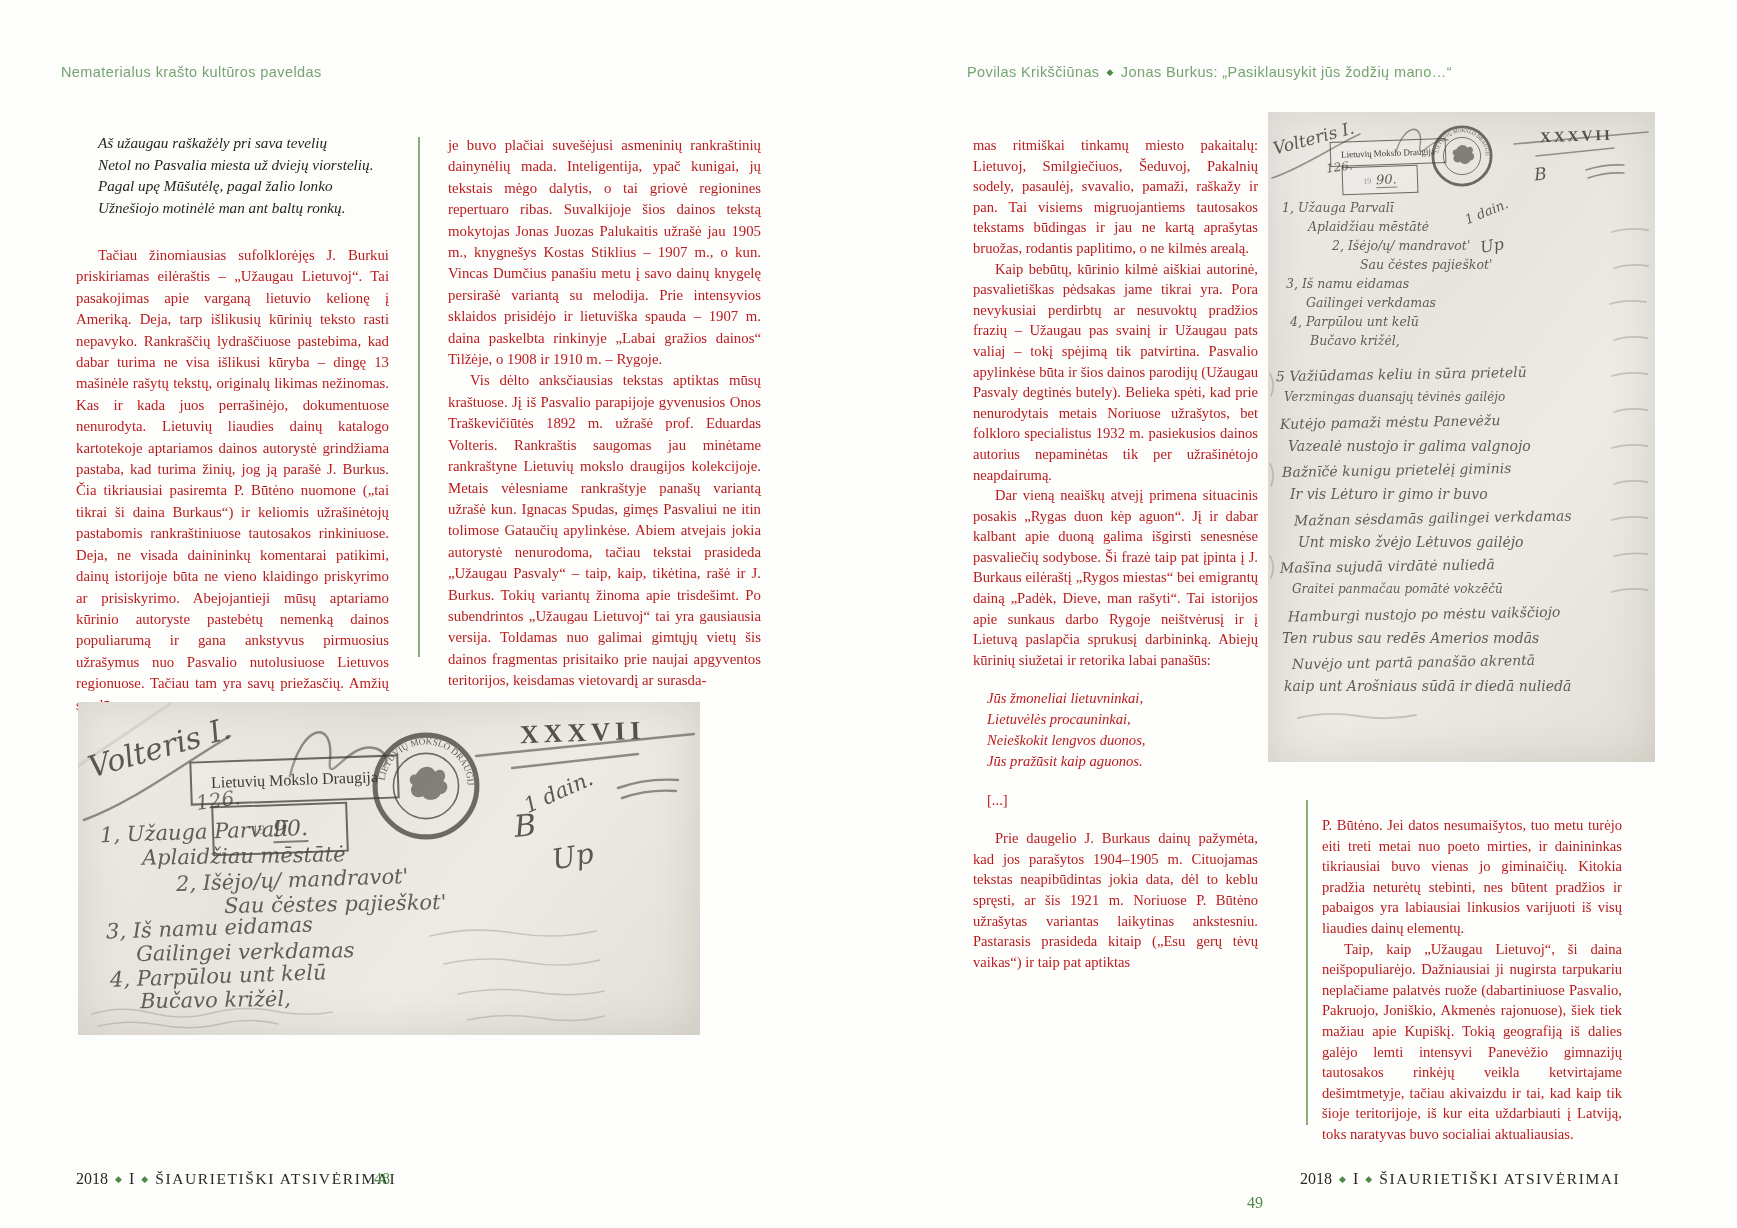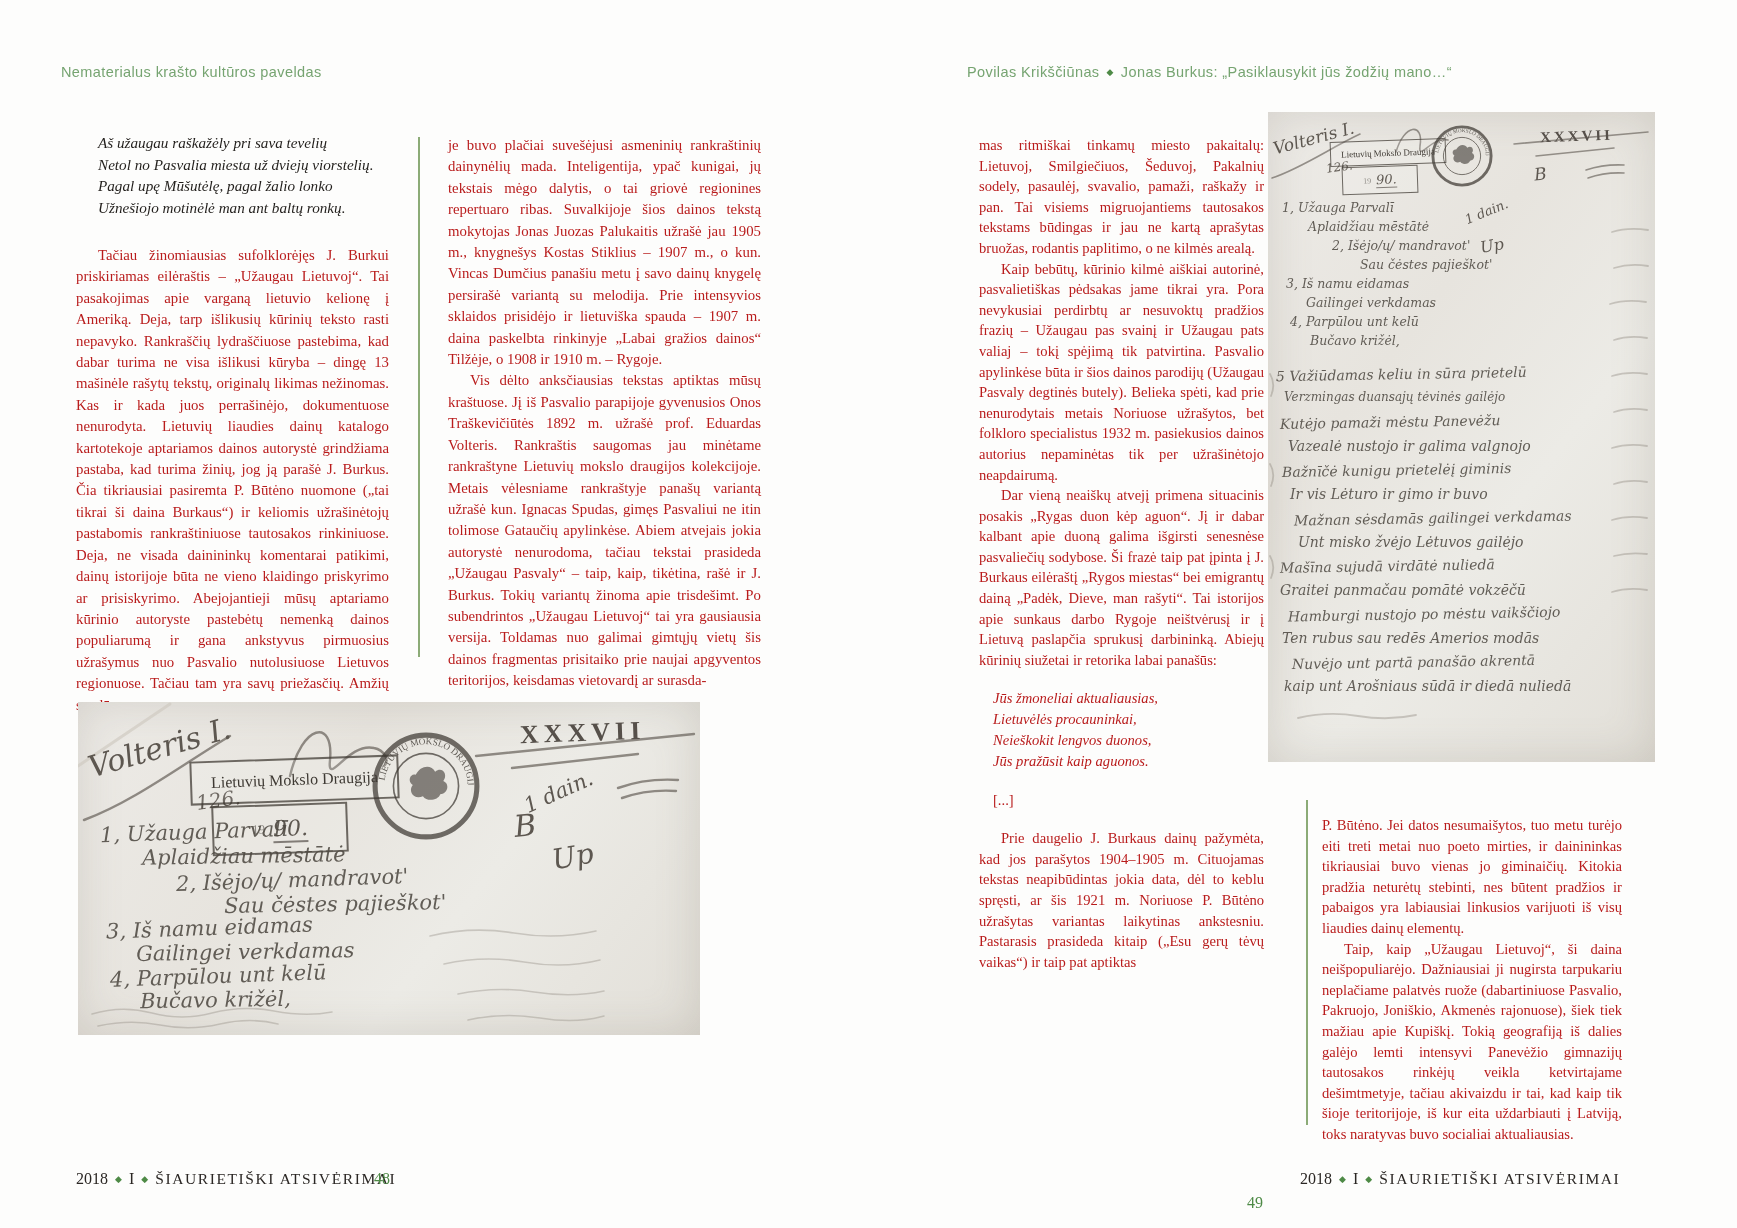--- a/index.html
+++ b/index.html
@@ -121,26 +121,26 @@
 
   <div class="footer" style="left:76px;">
     <span>2018</span><span class="diamond">◆</span><span>I</span><span class="diamond">◆</span><span class="journal">ŠIAURIETIŠKI ATSIVĖRIMAI</span>
   </div>
   <div class="pagenum" style="left:374px;">48</div>
 
   <div class="running-head" style="left:967px;">
     <span>Povilas Krikščiūnas</span><span class="head-sep">◆</span><span>Jonas Burkus: „Pasiklausykit jūs žodžių mano…“</span>
   </div>
 
-  <div class="bodycol" style="left:973px;top:135px;width:285px;font-size:14.6px;line-height:20.6px;margin-left:6px;">
+  <div class="bodycol" style="left:973px;top:135px;width:285px;font-size:14.6px;line-height:20.6px;">
     <p>mas ritmiškai tinkamų miesto pakaitalų: Lietuvoj, Smilgiečiuos, Šeduvoj, Pakalnių sodely, pasaulėj, svavalio, pamaži, raškažy ir pan. Tai visiems migruojantiems tautosakos tekstams būdingas ir jau ne kartą aprašytas bruožas, rodantis paplitimo, o ne kilmės arealą.</p>
     <p class="indent">Kaip bebūtų, kūrinio kilmė aiškiai autorinė, pasvalietiškas pėdsakas jame tikrai yra. Pora nevykusiai perdirbtų ar nesuvoktų pradžios frazių – Užaugau pas svainį ir Užaugau pats valiaj – tokį spėjimą tik patvirtina. Pasvalio apylinkėse būta ir šios dainos parodijų (Užaugau Pasvaly degtinės butely). Belieka spėti, kad prie nenurodytais metais Noriuose užrašytos, bet folkloro specialistus 1932 m. pasiekusios dainos autorius nepaminėtas tik per užrašinėtojo neapdairumą.</p>
     <p class="indent">Dar vieną neaiškų atvejį primena situacinis posakis „Rygas duon kėp aguon“. Jį ir dabar kalbant apie duoną galima išgirsti senesnėse pasvaliečių sodybose. Ši frazė taip pat įpinta į J. Burkaus eilėraštį „Rygos miestas“ bei emigrantų dainą „Padėk, Dieve, man rašyti“. Tai istorijos apie sunkaus darbo Rygoje neištvėrusį ir į Lietuvą paslapčia sprukusį darbininką. Abiejų kūrinių siužetai ir retorika labai panašūs:</p>
     <div class="quatrain">
-      <div>Jūs žmoneliai aktualiausias,</div>
+      <div>Jūs žmoneliai lietuvninkai,</div>
       <div>Lietuvėlės procauninkai,</div>
       <div>Neieškokit lengvos duonos,</div>
       <div>Jūs pražūsit kaip aguonos.</div>
     </div>
     <div class="ellipsis-line">[...]</div>
     <p class="indent" style="margin-top:18px;">Prie daugelio J. Burkaus dainų pažymėta, kad jos parašytos 1904–1905 m. Cituojamas tekstas neapibūdintas jokia data, dėl to keblu spręsti, ar šis 1921 m. Noriuose P. Būtėno užrašytas variantas laikytinas ankstesniu. Pastarasis prasideda kitaip („Esu gerų tėvų vaikas“) ir taip pat aptiktas</p>
   </div>
 
   <div class="scan" style="left:1268px;top:112px;width:387px;height:650px;">
     <svg class="flourish" width="387" height="650" viewBox="0 0 387 650">
@@ -212,21 +212,21 @@
 
     <span class="hw" style="left:8px;top:254px;font-size:14px;transform:rotate(-1deg);">5 Važiūdamas keliu in sūra prietelū</span>
     <span class="hw" style="left:16px;top:278px;font-size:12px;">Verzmingas duansajų tėvinės gailėjo</span>
     <span class="hw" style="left:12px;top:302px;font-size:14px;transform:rotate(-1deg);">Kutėjo pamaži mėstu Panevėžu</span>
     <span class="hw" style="left:20px;top:326px;font-size:14px;">Vazealė nustojo ir galima valgnojo</span>
     <span class="hw" style="left:14px;top:350px;font-size:14px;transform:rotate(-1deg);">Bažnīčė kunigu prietelėį giminis</span>
     <span class="hw" style="left:22px;top:374px;font-size:14px;">Ir vis Lėturo ir gimo ir buvo</span>
     <span class="hw" style="left:26px;top:398px;font-size:14px;transform:rotate(-1deg);">Mažnan sėsdamās gailingei verkdamas</span>
     <span class="hw" style="left:18px;top:422px;font-size:14px;margin-left:12px;">Unt misko žvėjo Lėtuvos gailėjo</span>
     <span class="hw" style="left:12px;top:446px;font-size:14px;transform:rotate(-1deg);">Mašīna sujudā virdātė nuliedā</span>
-    <span class="hw" style="left:12px;top:470px;font-size:14px;">Graitei panmačau pomātė vokzēčū</span>
+    <span class="hw" style="left:24px;top:470px;font-size:12px;">Graitei panmačau pomātė vokzēčū</span>
     <span class="hw" style="left:20px;top:494px;font-size:14px;transform:rotate(-1deg);">Hamburgi nustojo po mėstu vaikščiojo</span>
     <span class="hw" style="left:14px;top:518px;font-size:14px;">Ten rubus sau redēs Amerios modās</span>
     <span class="hw" style="left:24px;top:542px;font-size:14px;transform:rotate(-1deg);">Nuvėjo unt partā panašāo akrentā</span>
     <span class="hw" style="left:16px;top:566px;font-size:14px;">kaip unt Arošniaus sūdā ir diedā nuliedā</span>
   </div>
 
   <div class="vrule" style="left:1306px;top:800px;height:325px;"></div>
 
   <div class="bodycol" style="left:1322px;top:815px;width:300px;font-size:14.6px;line-height:20.6px;">
     <p>P. Būtėno. Jei datos nesumaišytos, tuo metu turėjo eiti treti metai nuo poeto mirties, ir dainininkas tikriausiai buvo vienas jo giminaičių. Kitokia pradžia neturėtų stebinti, nes būtent pradžios ir pabaigos yra labiausiai linkusios varijuoti iš visų liaudies dainų elementų.</p>

